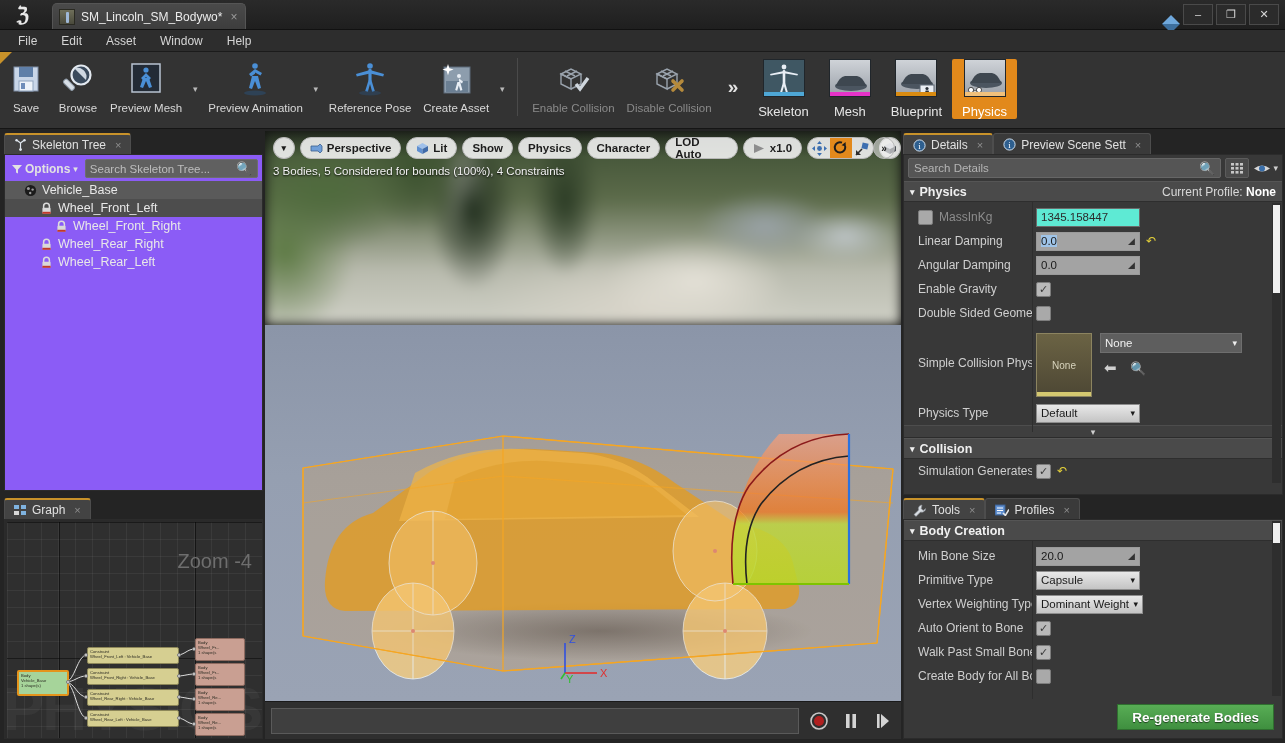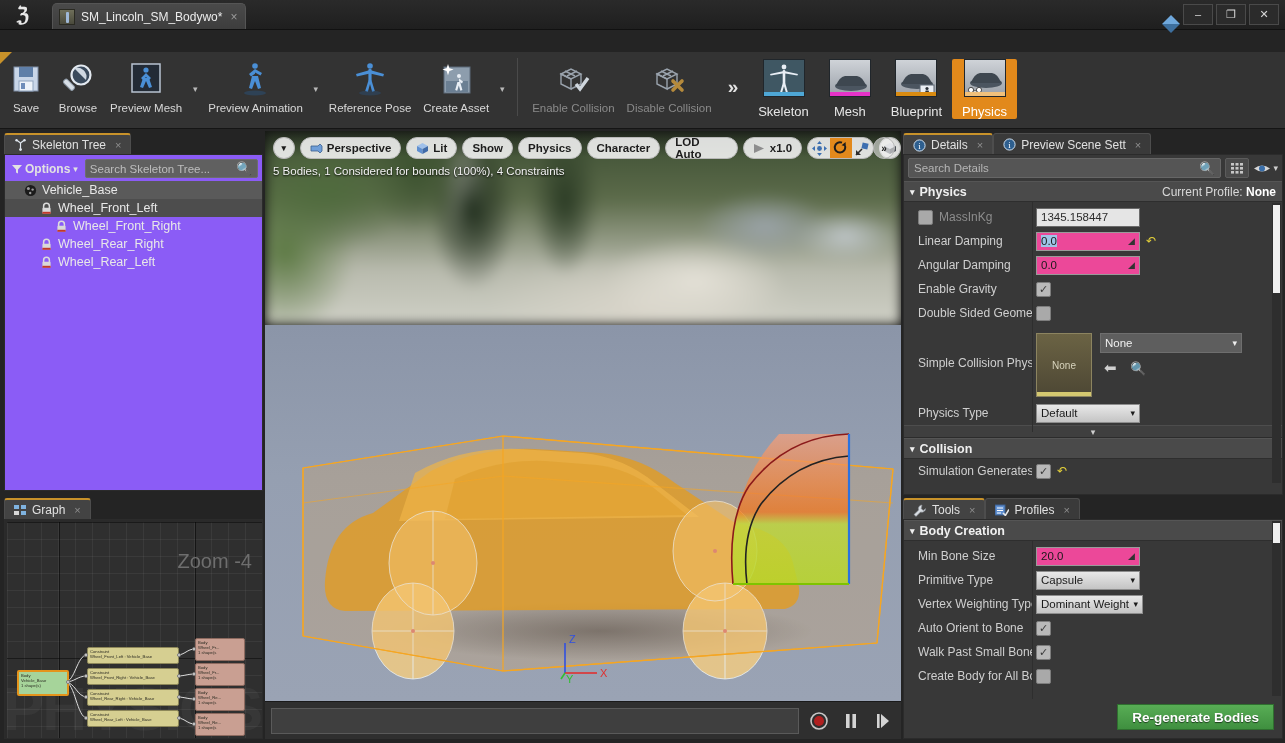--- a/index.html
+++ b/index.html
@@ -170,24 +170,24 @@
   .cat-hdr { height:21px; background:#4a4a4a; display:flex; align-items:center;
     padding:0 6px; font-size:12.5px; font-weight:bold; color:#f0f0f0;
     border-top:1px solid #555; border-bottom:1px solid #2e2e2e; }
   .cat-hdr .right { margin-left:auto; font-weight:normal; font-size:12px; color:#d8d8d8; }
   .cat-hdr .right b { color:#ffffff; }
   .prow { display:flex; align-items:center; min-height:24px; font-size:12px; }
   .prow .k { width:128px; padding-left:14px; color:#cfcfcf; white-space:nowrap;
     overflow:hidden; }
   .prow .k.dim { color:#8d8d8d; }
   .prow .v { flex:1; display:flex; align-items:center; gap:6px; padding-left:4px; }
-  .numfield { width:104px; height:19px; background:#ec4899; border:1px solid #9a9a9a;
+  .numfield { width:104px; height:19px; background:#a3a3a3; border:1px solid #9a9a9a;
     display:flex; align-items:center; padding:0 4px; font-size:11.5px; color:#1a1a1a;
     position:relative; }
-  .numfield.dis { background:#e5e5e5; color:#2c2c2c; border-color:#6a6a6a; width:104px; }
+  .numfield.dis { background:#5eead4; color:#2c2c2c; border-color:#6a6a6a; width:104px; }
   .numfield.focus span.val { background:#9fc4e8; }
   .numfield .spin { margin-left:auto; color:#333; font-size:9px; }
   .ckbox { width:15px;height:15px;background:#b9b9b9;border:1px solid #7d7d7d;border-radius:2px;
     display:flex;align-items:center;justify-content:center;color:#3a3a3a;font-size:11px; }
   .ckbox.off { color:transparent; background:#a9a9a9; }
   .combo { width:104px; height:19px; background:linear-gradient(#e8e8e8,#c4c4c4);
     border:1px solid #8d8d8d; display:flex; align-items:center; padding:0 4px;
     font-size:11.5px; color:#1a1a1a; }
   .combo .car { margin-left:auto; font-size:9px; }
   .combo.dark { background:#5e5e5e; border-color:#6e6e6e; color:#efefef; width:142px;
@@ -227,20 +227,27 @@
       <span class="x">×</span>
     </div>
     <div class="blue-diamond"></div>
     <div class="win-btns">
       <div>–</div>
       <div>❐</div>
       <div>✕</div>
     </div>
   </div>
 
+  <div class="menubar">
+    <span>File</span>
+    <span>Edit</span>
+    <span>Asset</span>
+    <span>Window</span>
+    <span>Help</span>
+  </div>
 
   <div class="toolbar">
     <div class="tb-accent"></div>
 
     <div class="tb-item">
       <div class="glyph">
         <svg width="32" height="32" viewBox="0 0 32 32">
           <rect x="4" y="4" width="24" height="24" fill="#c9d6e8" stroke="#7e8ea6"></rect>
           <rect x="9" y="4" width="14" height="10" fill="#5f7fa8"></rect>
           <rect x="9" y="18" width="14" height="10" fill="#eef3fa" stroke="#8fa3bd"></rect>
@@ -752,21 +759,21 @@
             <path d="M1 4 v5 l6 3 V7z" fill="#6b7178"></path>
               <path d="M13 4 v5 l-6 3 V7z" fill="#4c5158"></path>
           </svg>
         </div>
       </div>
 
       <div class="vbtn round" style="position:absolute;right:6px;top:6px;background:rgba(245,245,245,.55);">
         <span style="font-size:10px">»</span>
       </div>
 
-      <div class="vp-stats">5 Bodies, 1 Considered for bounds (100%), 4 Constraints</div>
+      <div class="vp-stats">3 Bodies, 5 Considered for bounds (100%), 4 Constraints</div>
     </div>
 
     <div class="vp-bottom">
       <div class="scrub"></div>
       <div class="tbtn">
         <svg width="18" height="18" viewBox="0 0 18 18">
             <circle cx="9" cy="9" r="8" fill="none" stroke="#c9c9c9" stroke-width="1.6"></circle>
           <circle cx="9" cy="9" r="5" fill="#b02020"></circle>
           </svg>
       </div>

